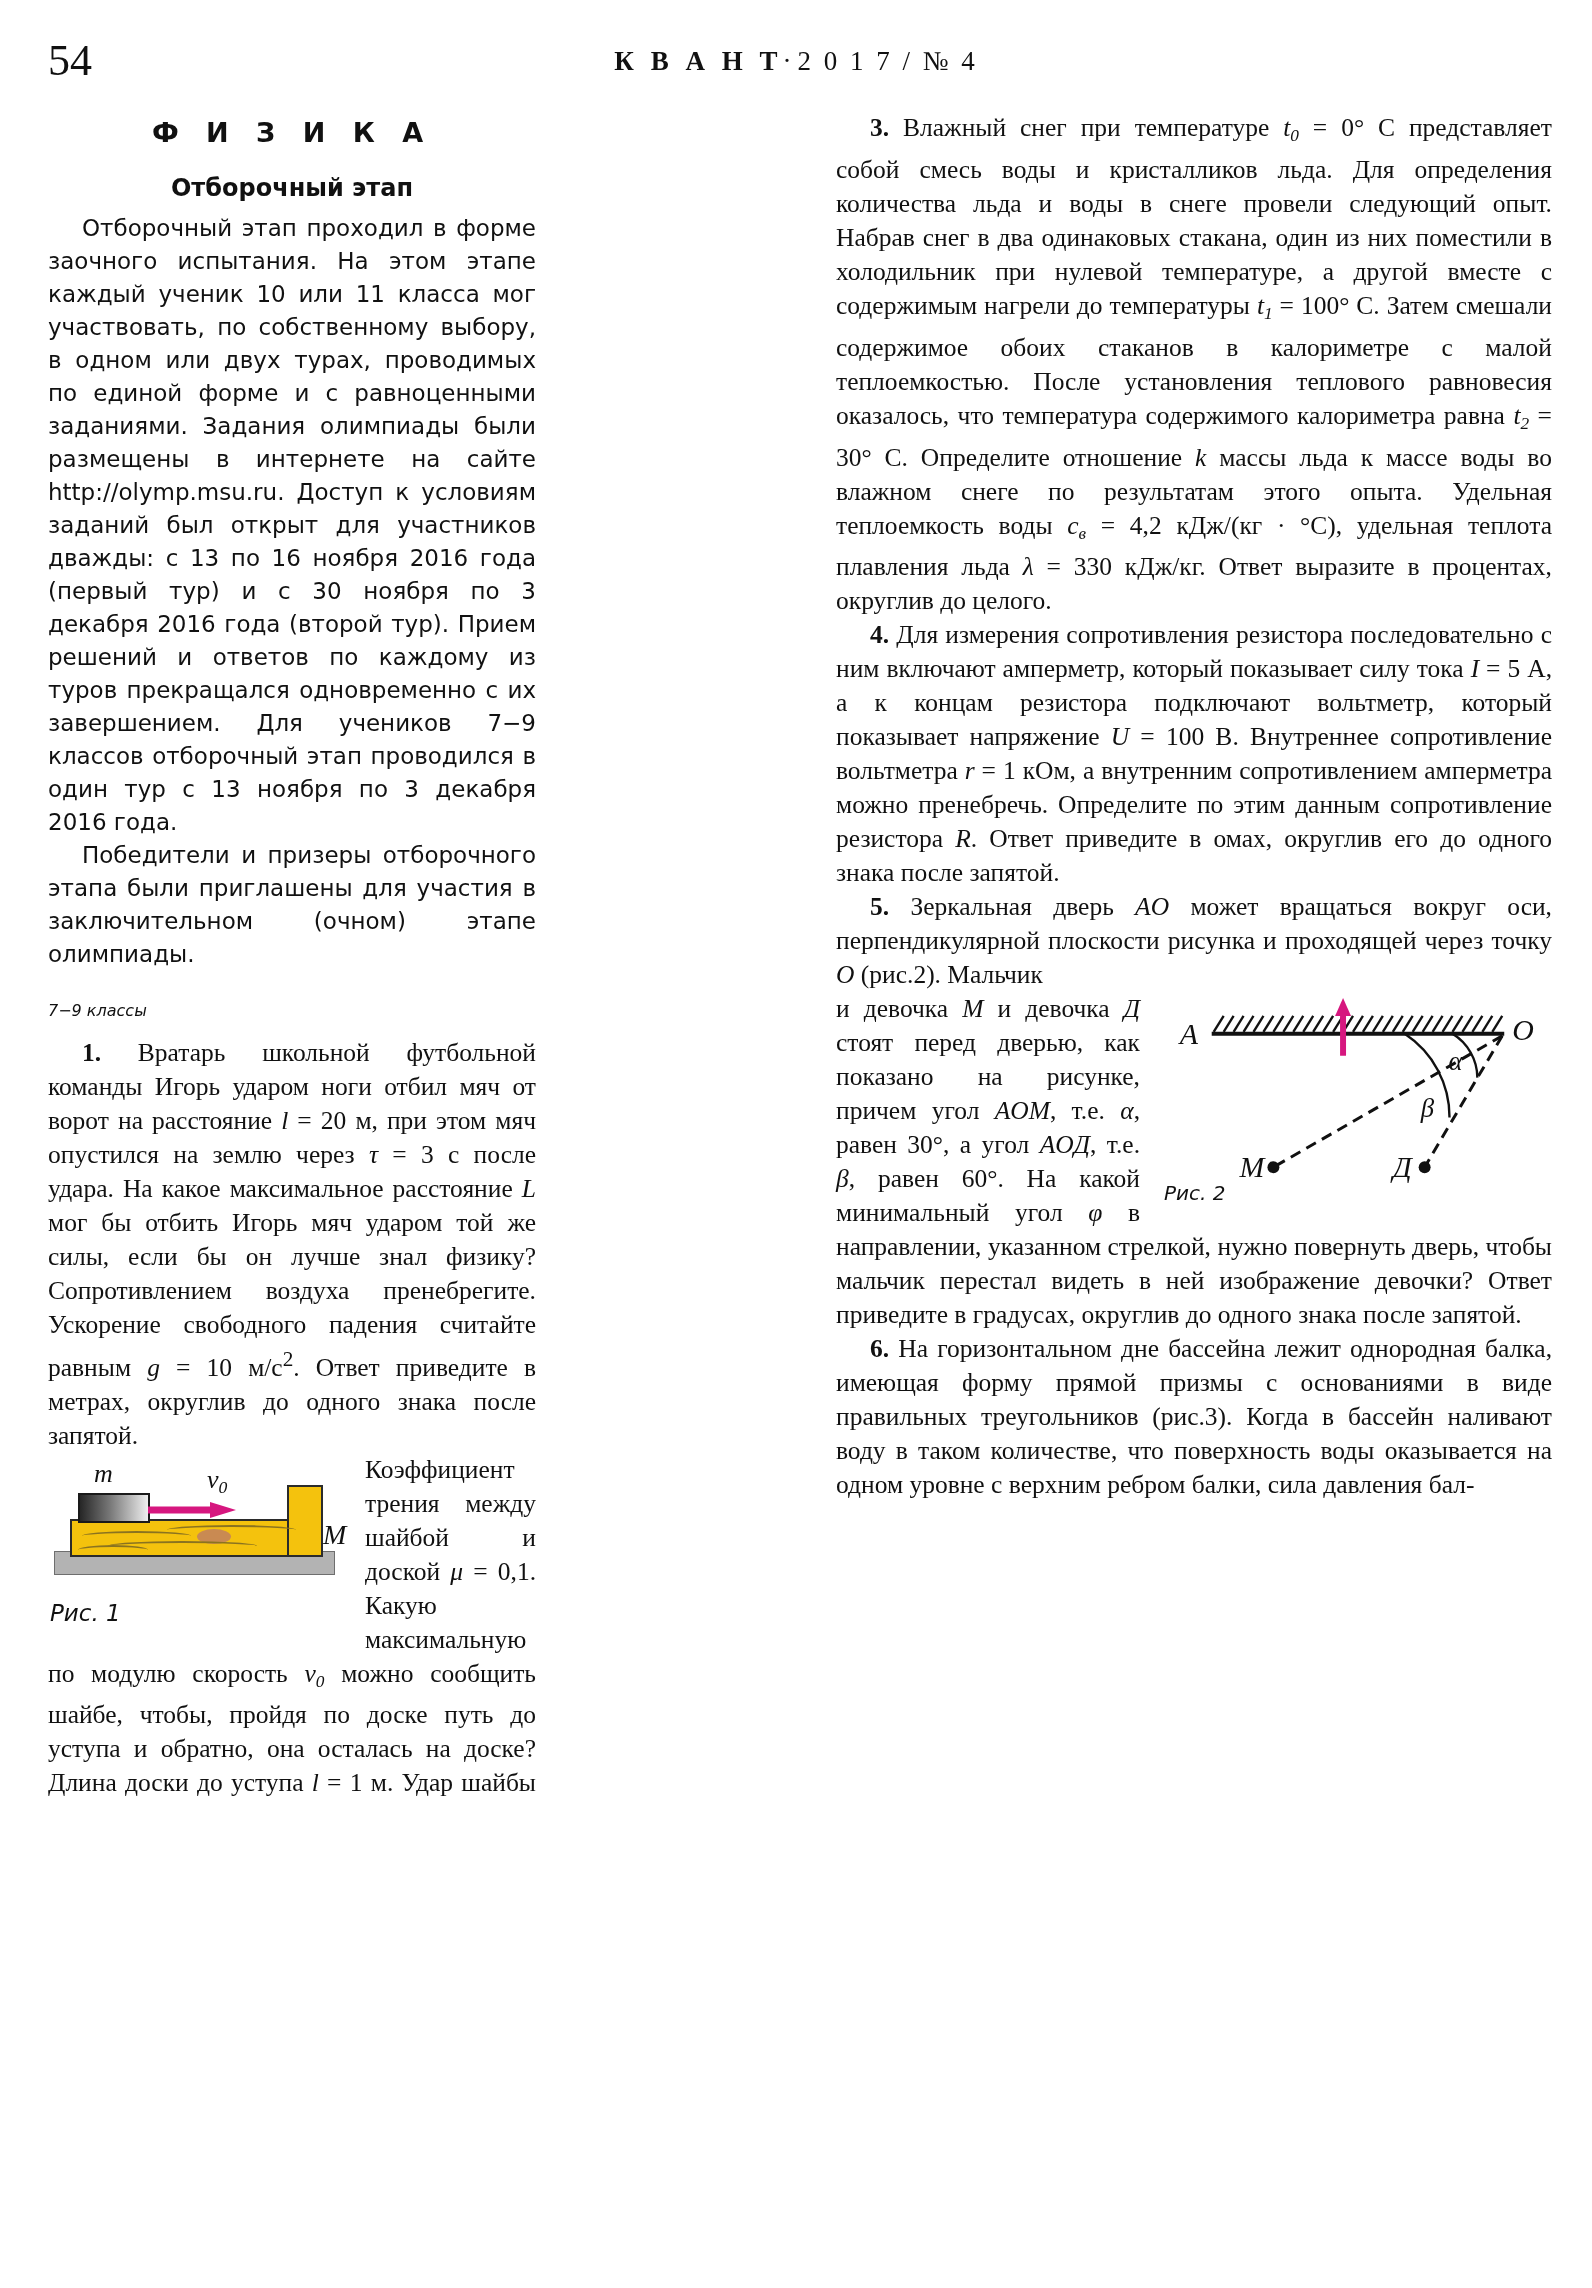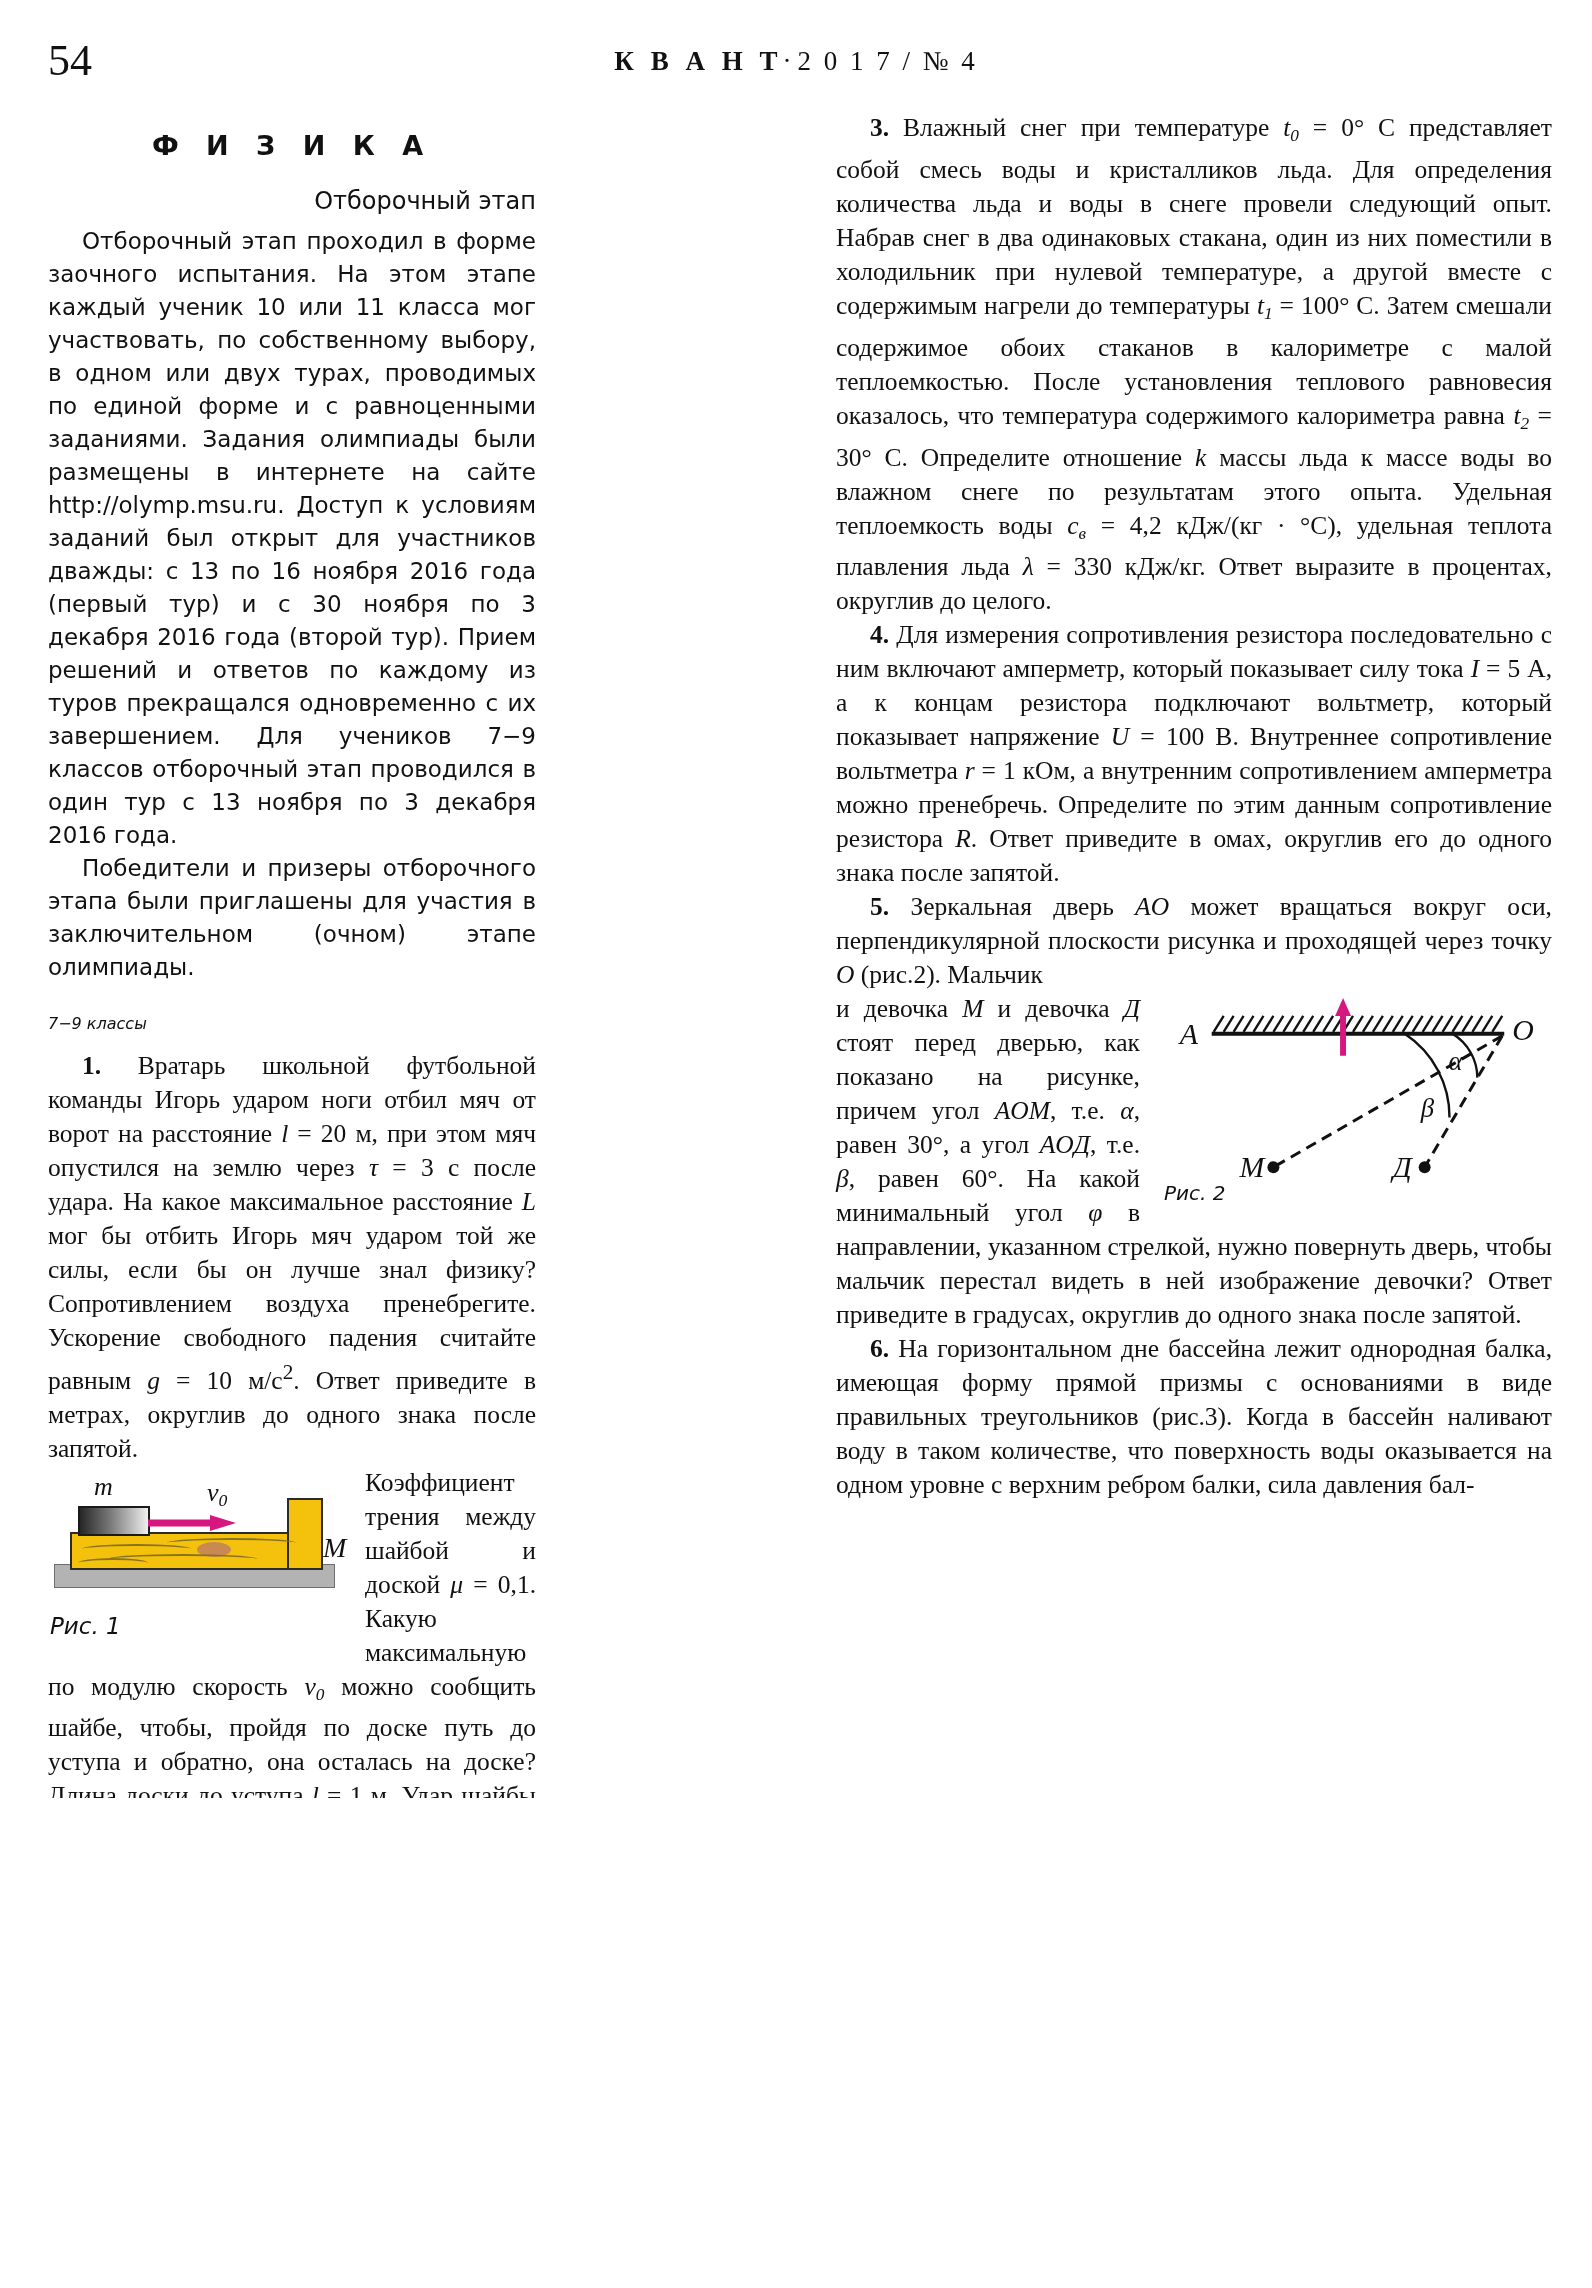--- a/index.html
+++ b/index.html
@@ -48,39 +48,39 @@
   }
   .journal .issue {
     font-weight: 400;
     letter-spacing: 3px;
   }
   .journal .dot { font-weight: 400; letter-spacing: 6px; }
 
   
   .col {
     position: absolute;
-    top: 130px;
+    top: 117px;
     width: 488px;
   }
   .col-left  { left: 48px; }
   .col-right { left: 836px; width: 716px; top: 111px; }
 
   
   .section-title {
     text-align: center;
     font-family: "DejaVu Sans", "Liberation Sans", sans-serif;
     font-weight: 700;
     font-size: 27px;
     letter-spacing: 9px;
     margin: 0 0 26px 0;
   }
   .subhead {
-    text-align: right;
-    font-family: "DejaVu Sans", "Liberation Sans", sans-serif;
-    font-weight: 400;
+    text-align: center;
+    font-family: "DejaVu Sans", "Liberation Sans", sans-serif;
+    font-weight: 700;
     font-size: 24px;
     margin: 22px 0 10px 0;
   }
   .grade-head {
     text-align: left;
     font-family: "DejaVu Sans", "Liberation Sans", sans-serif;
     font-style: italic;
     font-size: 16px;
     margin: 30px 0 16px 0;
   }

